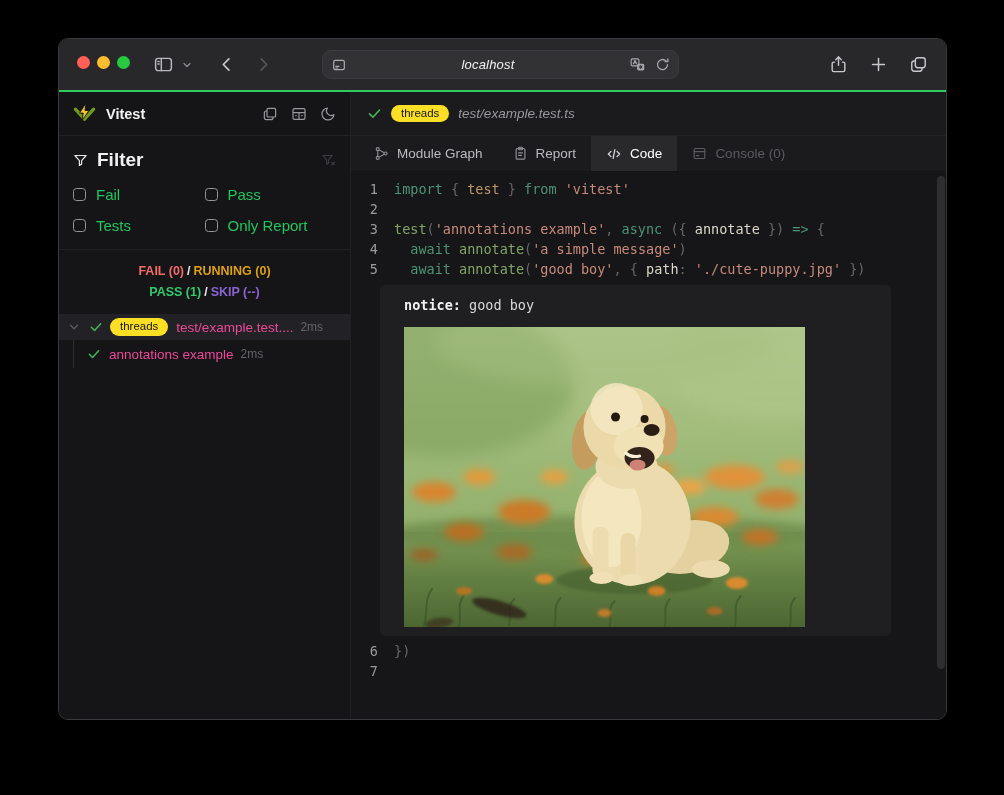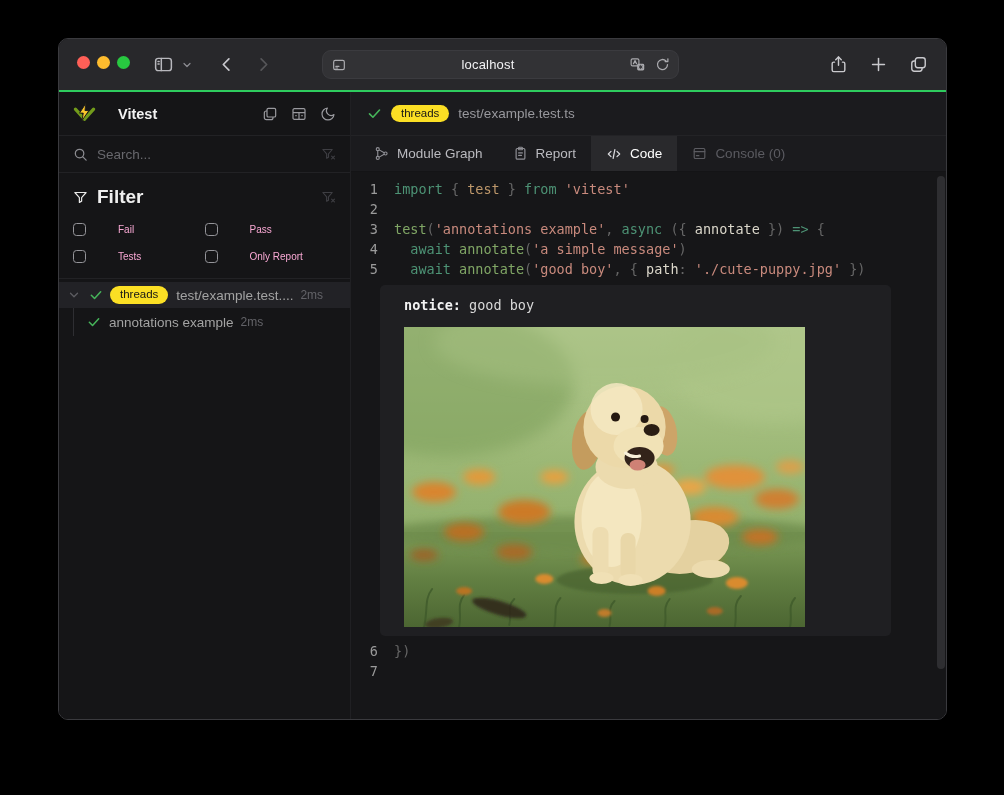--- a/index.html
+++ b/index.html
@@ -6,72 +6,72 @@
   html,body { background:#000; }
   body { font-family:"Liberation Sans", sans-serif; -webkit-font-smoothing:antialiased; }
   .stage { position:relative; width:1004px; height:795px; background:#000; overflow:hidden; }
 
   
   .window { position:absolute; left:58px; top:38px; width:889px; height:682px;
     background:#161618; border-radius:10px; overflow:hidden;
     border:1px solid #3a3a3e; box-shadow:0 24px 60px rgba(0,0,0,.85); }
 
   
-  .titlebar { position:relative; height:51px; background:#28282b; }
+  .titlebar { position:relative; height:51px; background:#28282b;font-style:italic; }
   .traffic { position:absolute; left:18px; top:16.5px; display:flex; gap:7px; }
   .light { width:13px; height:13px; border-radius:50%; }
   .nav-icons { position:absolute; left:94px; top:0; height:51px; display:flex; align-items:center; }
   .tb-btn { display:flex; align-items:center; justify-content:center; background:none; border:none; cursor:default; }
   .tb-btn svg { display:block; }
   .url-capsule { position:absolute; left:263px; top:11px; width:357px; height:29px;
     background:#323235; border:1px solid #3b3b3f; border-radius:9px;
     display:flex; align-items:center; padding:0 8px; }
   .url-text { flex:1; text-align:center; color:#f2f2f4; font-size:13px; font-weight:500; letter-spacing:.2px; }
   .capsule-right { display:flex; align-items:center; gap:9px; color:#ababaf; }
   .tb-right { position:absolute; right:18px; top:0; height:51px; display:flex; align-items:center; gap:21px; color:#c9c9cd; }
   .green-line { height:2px; background:#2ecc5e; }
 
   
   .app { position:relative; display:flex; height:628px; background:#161618; }
 
   
   .sidebar { width:292px; flex-shrink:0; border-right:1px solid #202023; background:#151517; display:flex; flex-direction:column; }
-  .sb-header { height:44px; display:flex; align-items:center; gap:22px; padding:0 14px; border-bottom:1px solid #222225; }
+  .sb-header { height:44px; display:flex; align-items:center; gap:10px; padding:0 14px; border-bottom:1px solid #222225; }
   .sb-title { color:#f2f2f2; font-size:14.5px; font-weight:600; }
   .sb-header-icons { margin-left:auto; display:flex; align-items:center; gap:13px; color:#99999e; }
   .sb-search { height:37px; display:flex; align-items:center; gap:9px; padding:0 14px; border-bottom:1px solid #222225; color:#8b8b90; }
   .sb-search input { flex:1; background:transparent; border:none; outline:none; color:#e8e8e8; font-size:13.5px; font-family:inherit; }
   .sb-search input::placeholder { color:#68686d; }
   .dim-icon { color:#3e3e43; }
   .sb-filter { padding:13px 14px 15px; border-bottom:1px solid #222225; }
   .filter-head { display:flex; align-items:center; gap:9px; color:#e8e8e8; }
   .filter-title { font-size:19px; font-weight:600; color:#f0f0f0; }
   .filter-grid { display:grid; grid-template-columns:1fr 1fr; row-gap:14px; margin-top:15px; }
   .chk { display:flex; align-items:center; gap:10px; cursor:default; }
   .chk-box { width:13px; height:13px; border:1.5px solid #95959a; border-radius:3.5px; background:transparent; flex-shrink:0; }
-  .chk-label { color:#f9a8d4; font-size:10px;margin-left:22px; }
+  .chk-label { color:#22c55e; font-size:15px; }
   .sb-status { padding:11px 0 8px; text-align:center; font-size:12.5px; font-weight:700; line-height:21px; }
   .st-fail { color:#f36a6a; } .st-running { color:#dca012; }
   .st-pass { color:#31c96e; } .st-skip { color:#8a63d2; }
   .st-slash { color:#e8e8e8; padding:0 3px; }
   .tree { margin-top:3px; }
   .tree-row { display:flex; align-items:center; height:26px; font-size:13.5px; white-space:nowrap; }
   .tree-row.selected { background:#222226; }
   .tree-file { padding-left:8px; }
-  .tree-name { color:#a3a3a3; margin-left:8px; overflow:hidden; }
+  .tree-name { color:#ec4899; margin-left:8px; overflow:hidden; }
   .tree-time { color:#636368; font-size:12px; margin-left:7px; }
   .tree-test { height:28px; }
   .guide { width:1px; align-self:stretch; background:#2e2e32; margin-left:14px; flex-shrink:0; }
   .badge { background:#fbdf24; color:#161616; border-radius:999px; padding:3px 10px; font-size:11.5px; font-weight:500; line-height:1; margin-left:7px; }
 
   
   .main { flex:1; display:flex; flex-direction:column; min-width:0; }
   .main-header { height:44px; display:flex; align-items:center; gap:9px; padding:0 16px;
     background:#1b1b1e; border-bottom:1px solid #232326; }
-  .main-file { color:#98989d; font-size:13.5px; }
+  .main-file { color:#98989d; font-size:13.5px;font-style:italic; }
   .tabbar { height:36px; display:flex; align-items:stretch; padding-left:8px; background:#1b1b1e; border-bottom:1px solid #141416; }
   .tab { display:flex; align-items:center; gap:8px; padding:0 15px; font-size:13.5px;
     color:#bababf; background:none; border:none; cursor:default; font-family:inherit; }
   .tab svg { color:#8f8f95; }
   .tab.active { background:#29292c; color:#ffffff;justify-content:space-between; }
   .tab.active svg { color:#d8d8dc; }
   .tab.disabled, .tab.disabled svg { color:#5b5b61; }
 
   
   .code-area { flex:1; position:relative; background:#161618; overflow:hidden;
@@ -202,32 +202,20 @@
                 </svg>
             </button>
             <button class="tb-btn" style="color:#99999e">
               <svg class="icon" width="16" height="16" viewBox="0 0 24 24" fill="none" stroke="currentColor" stroke-width="1.8" stroke-linejoin="round">
                   <path d="M21 12.8A9 9 0 1 1 11.2 3a7 7 0 0 0 9.8 9.8z"></path>
                 </svg>
             </button>
           </span>
         </div>
 
-        <div class="sb-search">
-          <svg class="icon" width="15" height="15" viewBox="0 0 24 24" fill="none" stroke="currentColor" stroke-width="2" stroke-linecap="round">
-              <circle cx="10.5" cy="10.5" r="6.8"></circle>
-              <line x1="15.8" y1="15.8" x2="21" y2="21"></line>
-            </svg>
-          <input type="text" placeholder="Search..." style="">
-          <svg class="icon dim-icon" width="15" height="15" viewBox="0 0 24 24" fill="none" stroke="currentColor" stroke-width="1.8" stroke-linecap="round" stroke-linejoin="round">
-              <path d="M3 4h15l-6 7v5.5l-3 1.5v-7L3 4z"></path>
-              <line x1="17" y1="14.5" x2="21.5" y2="19"></line>
-              <line x1="21.5" y1="14.5" x2="17" y2="19"></line>
-            </svg>
-        </div>
 
         <div class="sb-filter">
           <div class="filter-head">
             <svg class="icon" width="15" height="15" viewBox="0 0 24 24" fill="none" stroke="currentColor" stroke-width="1.9" stroke-linecap="round" stroke-linejoin="round">
                 <path d="M3 4h18l-7.2 8.2v5.6l-3.6 2v-7.6L3 4z"></path>
               </svg>
             <span class="filter-title">Filter</span>
             <svg class="icon dim-icon" style="margin-left:auto" width="15" height="15" viewBox="0 0 24 24" fill="none" stroke="currentColor" stroke-width="1.8" stroke-linecap="round" stroke-linejoin="round">
                 <path d="M3 4h15l-6 7v5.5l-3 1.5v-7L3 4z"></path>
                 <line x1="17" y1="14.5" x2="21.5" y2="19"></line>
@@ -247,20 +235,28 @@
               <span class="chk-box"></span>
               <span class="chk-label">Tests</span>
             </label>
             <label class="chk">
               <span class="chk-box"></span>
               <span class="chk-label">Only Report</span>
             </label>
           </div>
         </div>
 
+        <div class="sb-status">
+          <div>
+            <span class="st-fail">FAIL (0)</span><span class="st-slash">/</span><span class="st-running">RUNNING (0)</span>
+          </div>
+          <div>
+            <span class="st-pass">PASS (1)</span><span class="st-slash">/</span><span class="st-skip">SKIP (--)</span>
+          </div>
+        </div>
 
         <div class="tree">
           <div class="tree-row tree-file selected">
             <svg class="icon" style="color:#5d5d62" width="14" height="14" viewBox="0 0 24 24" fill="none" stroke="currentColor" stroke-width="2.2" stroke-linecap="round" stroke-linejoin="round">
                 <polyline points="6 9 12 15 18 9"></polyline>
               </svg>
             <svg class="icon" style="color:#46b45a;margin-left:8px" width="14" height="14" viewBox="0 0 24 24" fill="none" stroke="currentColor" stroke-width="2.6" stroke-linecap="round" stroke-linejoin="round">
                 <polyline points="4 12.5 9.5 18 20 6.5"></polyline>
               </svg>
             <span class="badge">threads</span>

